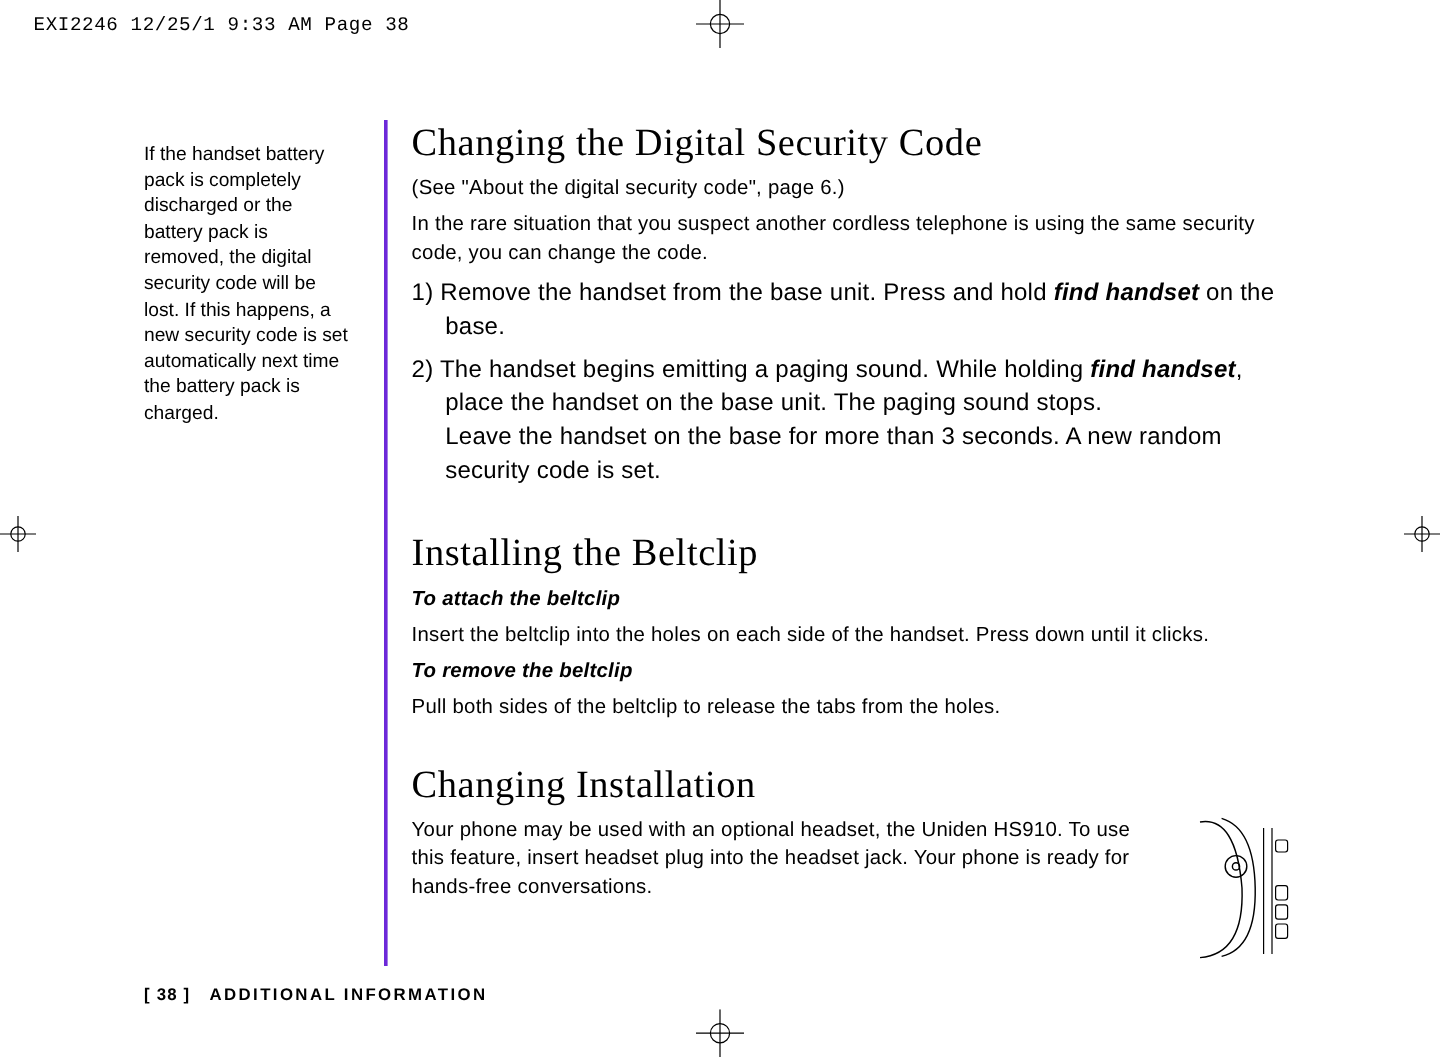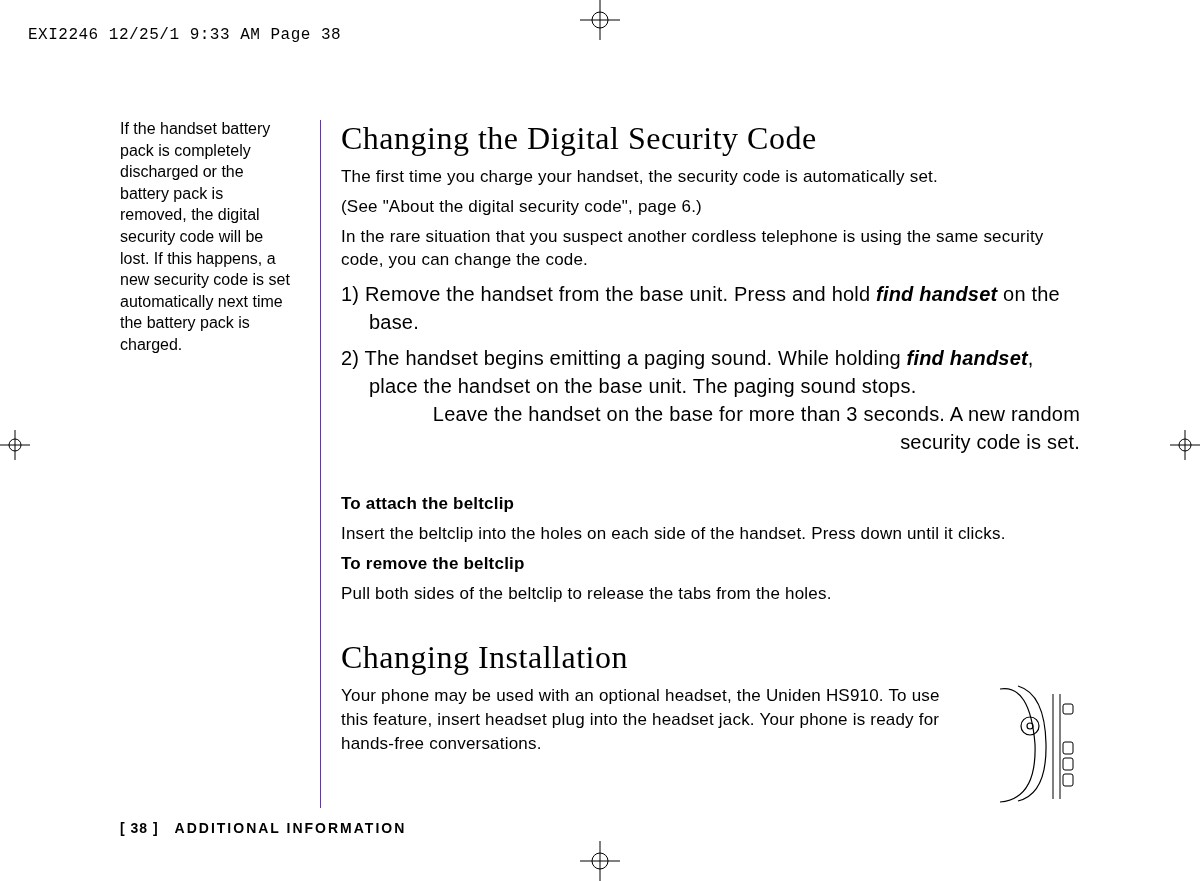--- a/index.html
+++ b/index.html
@@ -7,21 +7,21 @@
     padding: 0;
     background: #fff;
     font-family: Verdana, Geneva, sans-serif;
     color: #000;
     width: 1200px;
     height: 881px;
     position: relative;
   }
   .slug {
     position: absolute;
-    top: 26px;
+    top: 12px;
     left: 28px;
     font-family: "Courier New", monospace;
     font-size: 16px;
     letter-spacing: 0.5px;
   }
   .reg-top {
     position: absolute;
     top: 0;
     left: 50%;
     transform: translateX(-50%);
@@ -57,23 +57,22 @@
     left: 120px;
     width: 960px;
   }
   .sidebar {
     float: left;
     width: 170px;
     padding-right: 20px;
   }
   .main {
     margin-left: 200px;
-    border-left: 1px solid #6d28d9;
+    border-left: 3px solid #6d28d9;
     padding-left: 20px;
-    margin-top: 20px;
   }
   .note-icon {
     width: 90px;
     height: 90px;
     margin-left: 30px;
   }
   .note-icon svg { display:block; }
   .note-label {
     font-family: Georgia, "Times New Roman", serif;
     font-size: 24px;
@@ -100,24 +99,23 @@
     font-size: 20px;
     line-height: 1.4;
     margin: 8px 0;
     padding-left: 28px;
     text-indent: -28px;
     letter-spacing: 0.2px;
   }
   .step .cont {
     display:block;
     text-indent: 0;
-    text-align: right;
   }
   .bi { font-weight: bold; font-style: italic; }
-  .b { font-weight: bold; }
+  .b { font-weight: bold; font-style: italic; }
   .section-gap { height: 28px; }
   .headset-block {
     display: flex;
     align-items: flex-start;
     gap: 20px;
   }
   .headset-text { flex: 1; }
   .headset-fig { width: 90px; flex-shrink:0; }
   .footer {
     position: absolute;
@@ -166,36 +164,36 @@
 <div class="page">
 
   <div class="sidebar">
     <div class="sidebar-text">If the handset battery pack is completely discharged or the battery pack is removed, the digital security code will be lost. If this happens, a new security code is set automatically next time the battery pack is charged.</div>
   </div>
 
   <div class="main">
 
     <h1 class="sec">Changing the Digital Security Code</h1>
     <div class="body">
-      <p>The first time you charge your handset, the security code is automatically set.</p>
       <p>(See "About the digital security code", page 6.)</p>
       <p>In the rare situation that you suspect another cordless telephone is using the same security code, you can change the code.</p>
     </div>
 
     <div class="step">
       <span>1) Remove the handset from the base unit. Press and hold </span><span class="bi">find handset</span><span> on the base.</span>
     </div>
 
     <div class="step">
       <span>2) The handset begins emitting a paging sound. While holding </span><span class="bi">find handset</span><span>, place the handset on the base unit. The paging sound stops.</span>
       <span class="cont">Leave the handset on the base for more than 3 seconds. A new random security code is set.</span>
     </div>
 
     <div class="section-gap"></div>
 
+    <h1 class="sec">Installing the Beltclip</h1>
     <div class="body">
       <p class="b">To attach the beltclip</p>
       <p>Insert the beltclip into the holes on each side of the handset. Press down until it clicks.</p>
       <p class="b">To remove the beltclip</p>
       <p>Pull both sides of the beltclip to release the tabs from the holes.</p>
     </div>
 
     <div class="section-gap"></div>
 
     <h1 class="sec">Changing Installation</h1>

